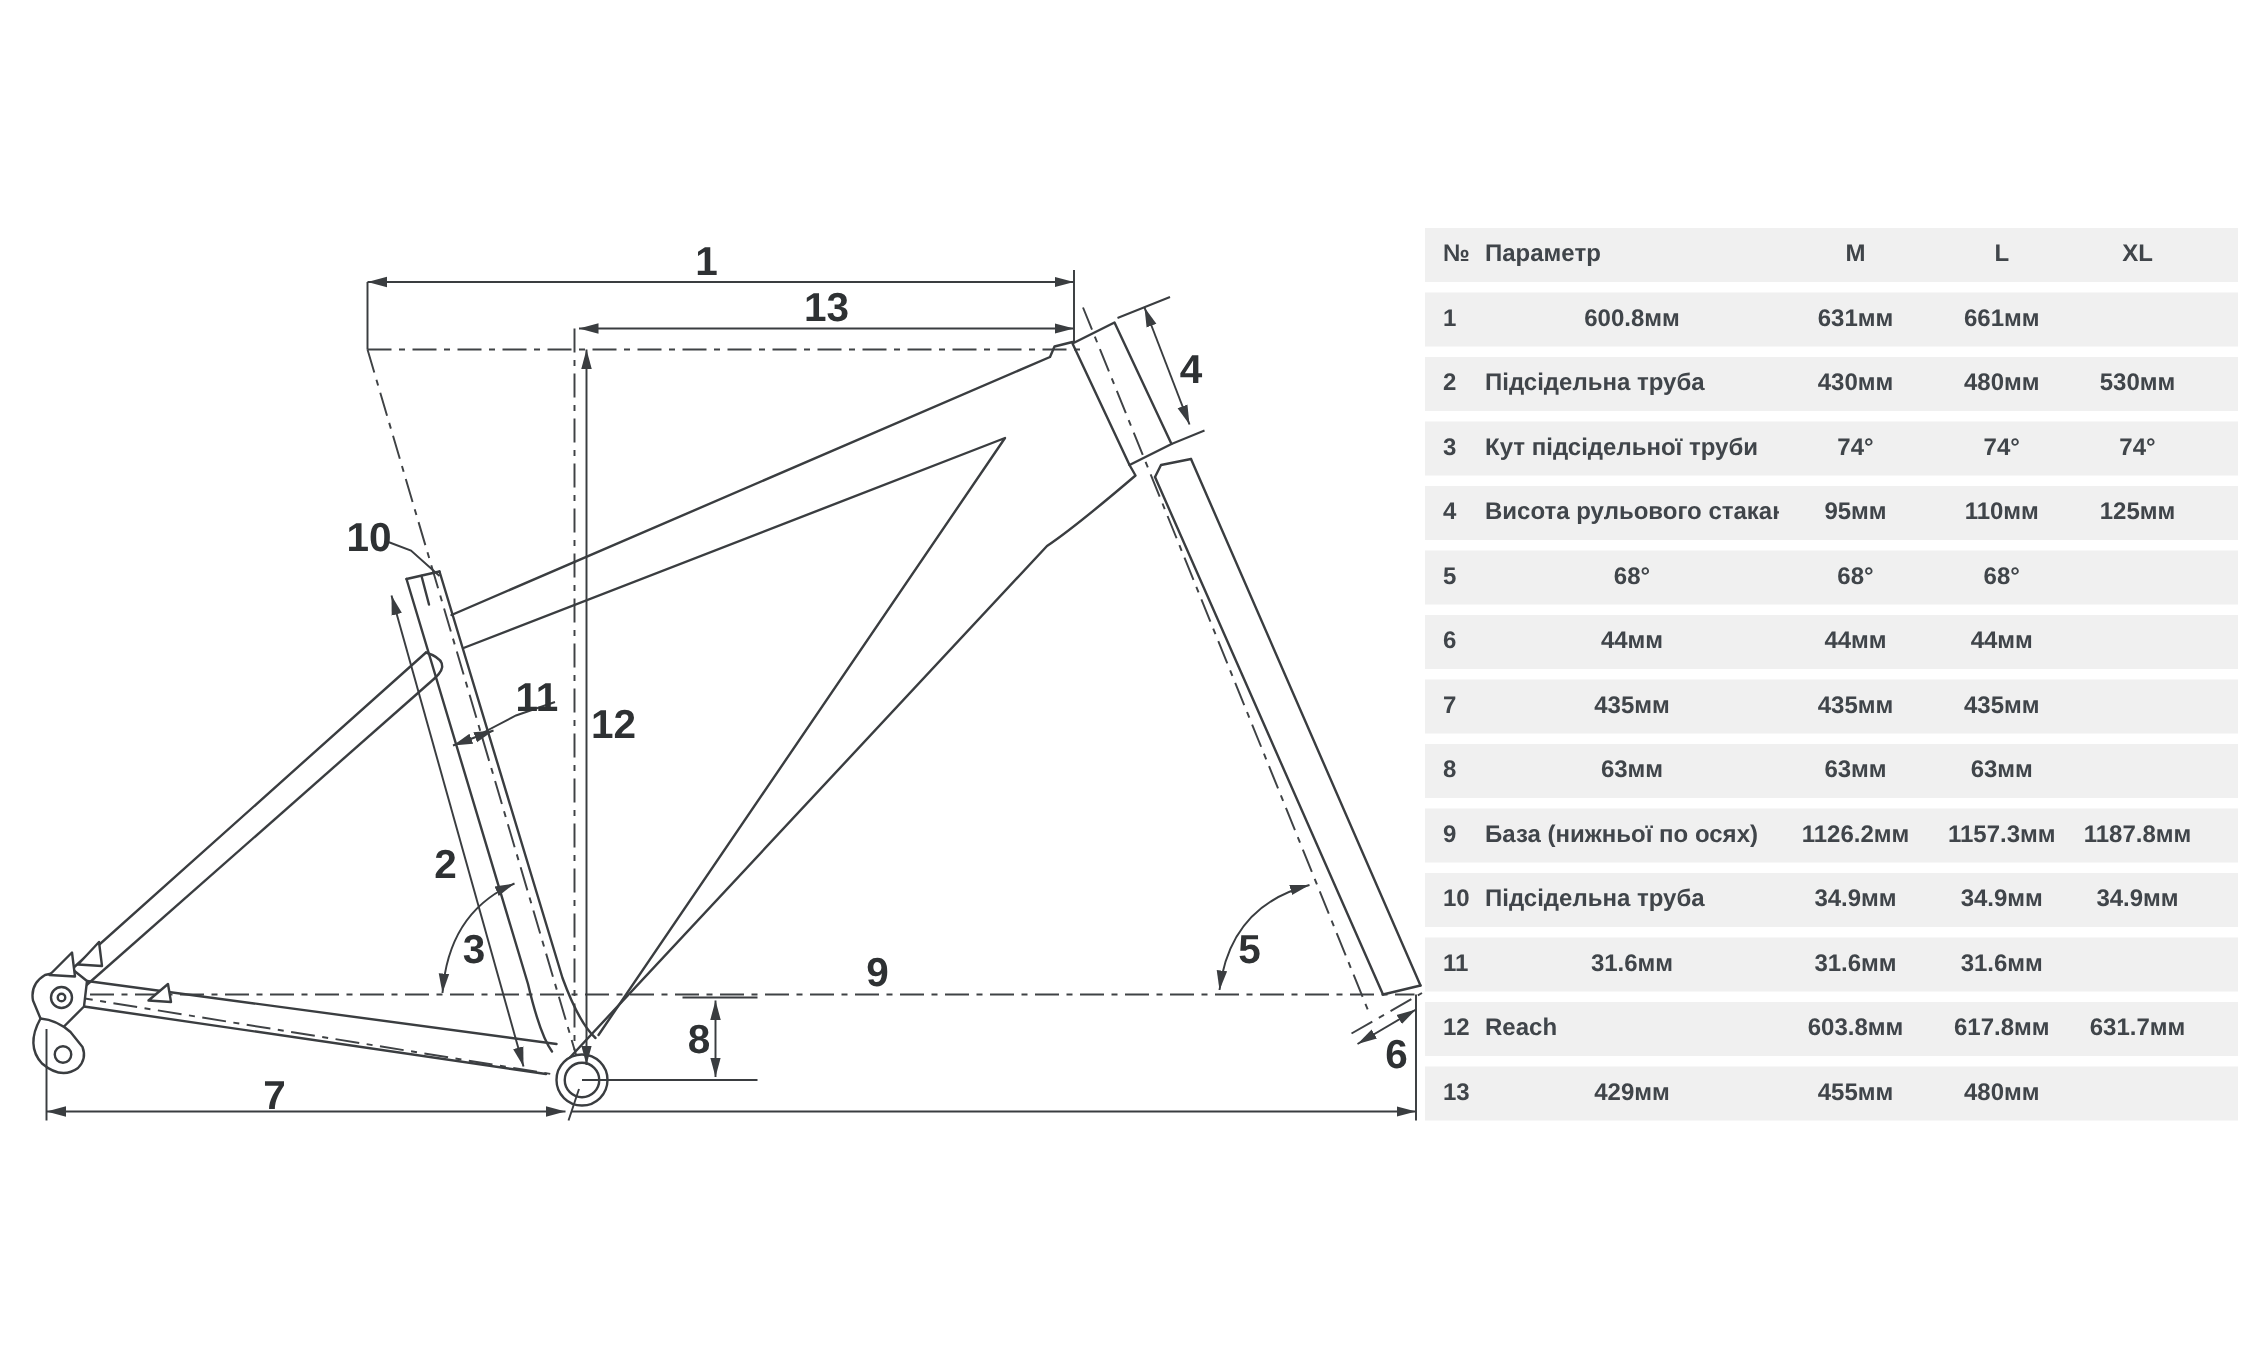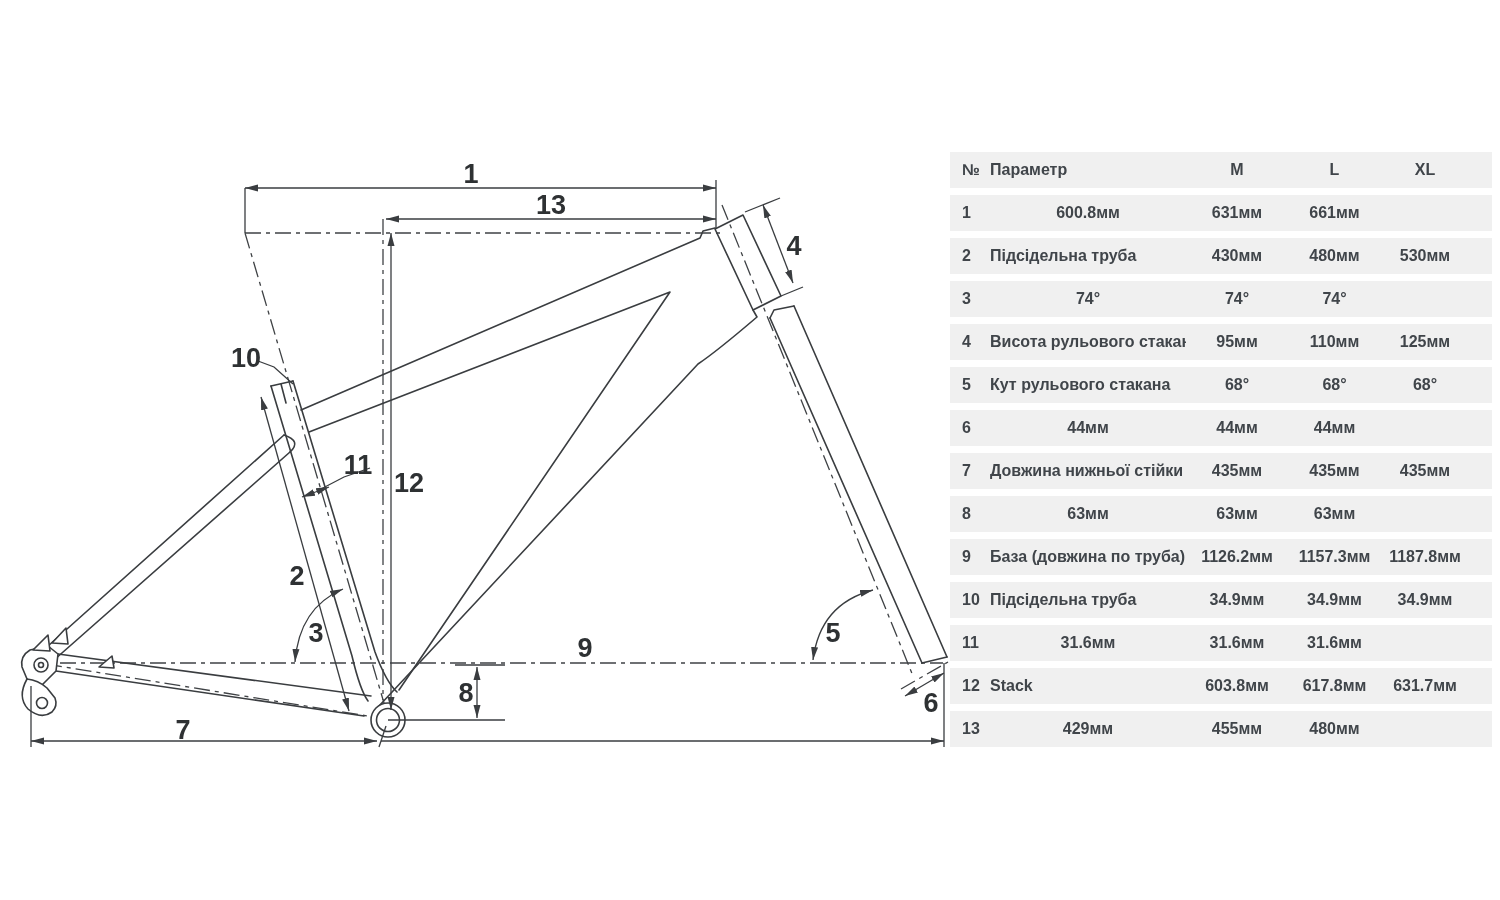--- a/index.html
+++ b/index.html
@@ -146,80 +146,79 @@
     </div>
         <div class="t-row">
       <div class="c num">2</div>
       <div class="c param">Підсідельна труба</div>
       <div class="c val">430мм</div>
       <div class="c val">480мм</div>
       <div class="c val">530мм</div>
     </div>
         <div class="t-row">
       <div class="c num">3</div>
+      <div class="c param">Кут підсідельної труби</div>
       <div class="c val">74°</div>
       <div class="c val">74°</div>
       <div class="c val">74°</div>
     </div>
         <div class="t-row">
       <div class="c num">4</div>
       <div class="c param">Висота рульового стакана</div>
       <div class="c val">95мм</div>
       <div class="c val">110мм</div>
       <div class="c val">125мм</div>
     </div>
         <div class="t-row">
       <div class="c num">5</div>
-      <div class="c param">Кут рульового стакана</div>
       <div class="c val">68°</div>
       <div class="c val">68°</div>
       <div class="c val">68°</div>
     </div>
         <div class="t-row">
       <div class="c num">6</div>
       <div class="c val">44мм</div>
       <div class="c val">44мм</div>
       <div class="c val">44мм</div>
     </div>
         <div class="t-row">
       <div class="c num">7</div>
-      <div class="c param">Довжина нижньої стійки</div>
       <div class="c val">435мм</div>
       <div class="c val">435мм</div>
       <div class="c val">435мм</div>
     </div>
         <div class="t-row">
       <div class="c num">8</div>
       <div class="c val">63мм</div>
       <div class="c val">63мм</div>
       <div class="c val">63мм</div>
     </div>
         <div class="t-row">
       <div class="c num">9</div>
-      <div class="c param">База (довжина по труба)</div>
+      <div class="c param">База (нижньої по осях)</div>
       <div class="c val">1126.2мм</div>
       <div class="c val">1157.3мм</div>
       <div class="c val">1187.8мм</div>
     </div>
         <div class="t-row">
       <div class="c num">10</div>
       <div class="c param">Підсідельна труба</div>
       <div class="c val">34.9мм</div>
       <div class="c val">34.9мм</div>
       <div class="c val">34.9мм</div>
     </div>
         <div class="t-row">
       <div class="c num">11</div>
       <div class="c val">31.6мм</div>
       <div class="c val">31.6мм</div>
       <div class="c val">31.6мм</div>
     </div>
         <div class="t-row">
       <div class="c num">12</div>
-      <div class="c param">Stack</div>
+      <div class="c param">Reach</div>
       <div class="c val">603.8мм</div>
       <div class="c val">617.8мм</div>
       <div class="c val">631.7мм</div>
     </div>
         <div class="t-row">
       <div class="c num">13</div>
       <div class="c val">429мм</div>
       <div class="c val">455мм</div>
       <div class="c val">480мм</div>
     </div>

